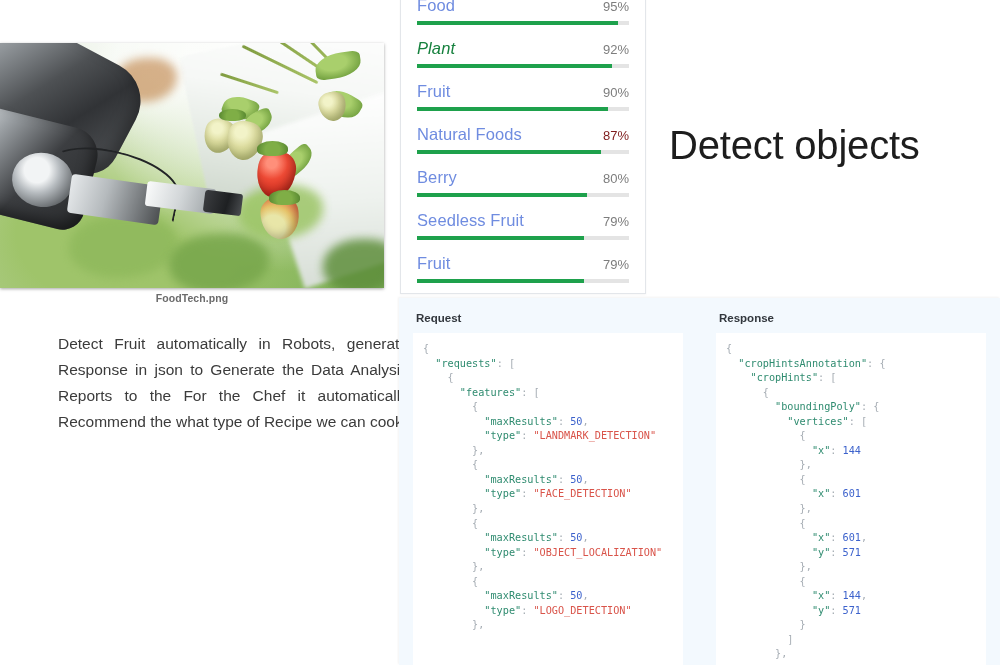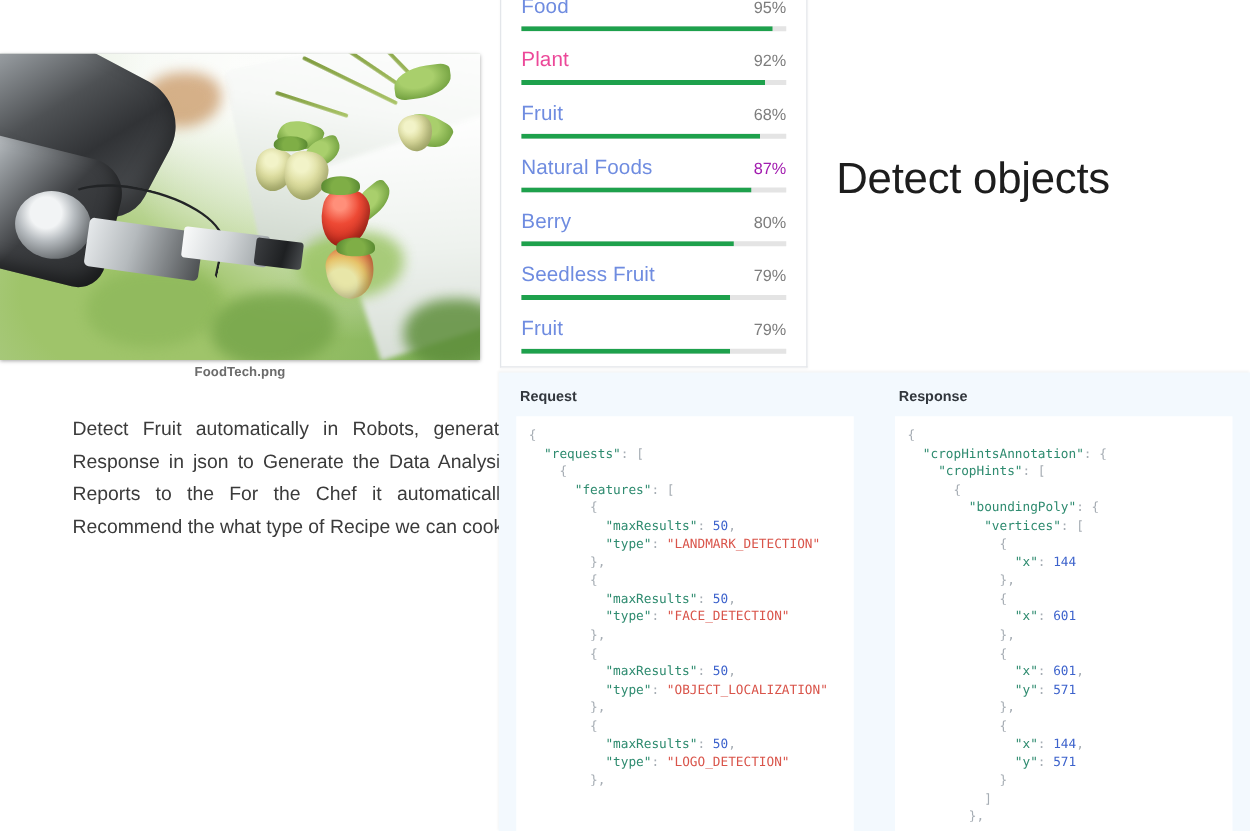--- a/index.html
+++ b/index.html
@@ -240,21 +240,21 @@
     height: 100%;
     background: #1ea14c;
   }
   #labels-card .label-row:last-child .label-track { margin-bottom: 4px; }
 
   
   #detect-heading {
     position: absolute;
     left: 669px;
     top: 123px;
-    font-size: 35px;
+    font-size: 40px;
     font-weight: 300;
     color: #1d1d1d;
     letter-spacing: -0.2px;
     white-space: nowrap;
   }
 
   
   #api-panel {
     position: absolute;
     left: 399px;
@@ -363,42 +363,42 @@
         <span class="label-name" style="color: rgb(111, 140, 224);">Food</span>
         <span class="label-score" style="color: rgb(125, 125, 125);">95%</span>
       </div>
       <div class="label-track" style="background: rgb(228, 228, 228);">
         <div class="label-fill" style="width: 95%; background: rgb(30, 161, 76);"></div>
       </div>
     </div>
 
     <div class="label-row">
       <div class="label-line">
-        <span class="label-name" style="color: #ec4899;">Plant</span>
+        <span class="label-name" style="color: #15803d; font-style: italic;">Plant</span>
         <span class="label-score" style="color: rgb(125, 125, 125);">92%</span>
       </div>
       <div class="label-track" style="background: rgb(228, 228, 228);">
         <div class="label-fill" style="width: 92%; background: rgb(30, 161, 76);"></div>
       </div>
     </div>
 
     <div class="label-row">
       <div class="label-line">
         <span class="label-name" style="color: rgb(111, 140, 224);">Fruit</span>
-        <span class="label-score" style="color: rgb(125, 125, 125);">68%</span>
+        <span class="label-score" style="color: rgb(125, 125, 125);">90%</span>
       </div>
       <div class="label-track" style="background: rgb(228, 228, 228);">
         <div class="label-fill" style="width: 90%; background: rgb(30, 161, 76);"></div>
       </div>
     </div>
 
     <div class="label-row">
       <div class="label-line">
         <span class="label-name" style="color: rgb(111, 140, 224);">Natural Foods</span>
-        <span class="label-score" style="color: #a21caf;">87%</span>
+        <span class="label-score" style="color: #7f1d1d;">87%</span>
       </div>
       <div class="label-track" style="background: rgb(228, 228, 228);">
         <div class="label-fill" style="width: 87%; background: rgb(30, 161, 76);"></div>
       </div>
     </div>
 
     <div class="label-row">
       <div class="label-line">
         <span class="label-name" style="color: rgb(111, 140, 224);">Berry</span>
         <span class="label-score" style="color: rgb(125, 125, 125); margin-left: 48px;">80%</span>

